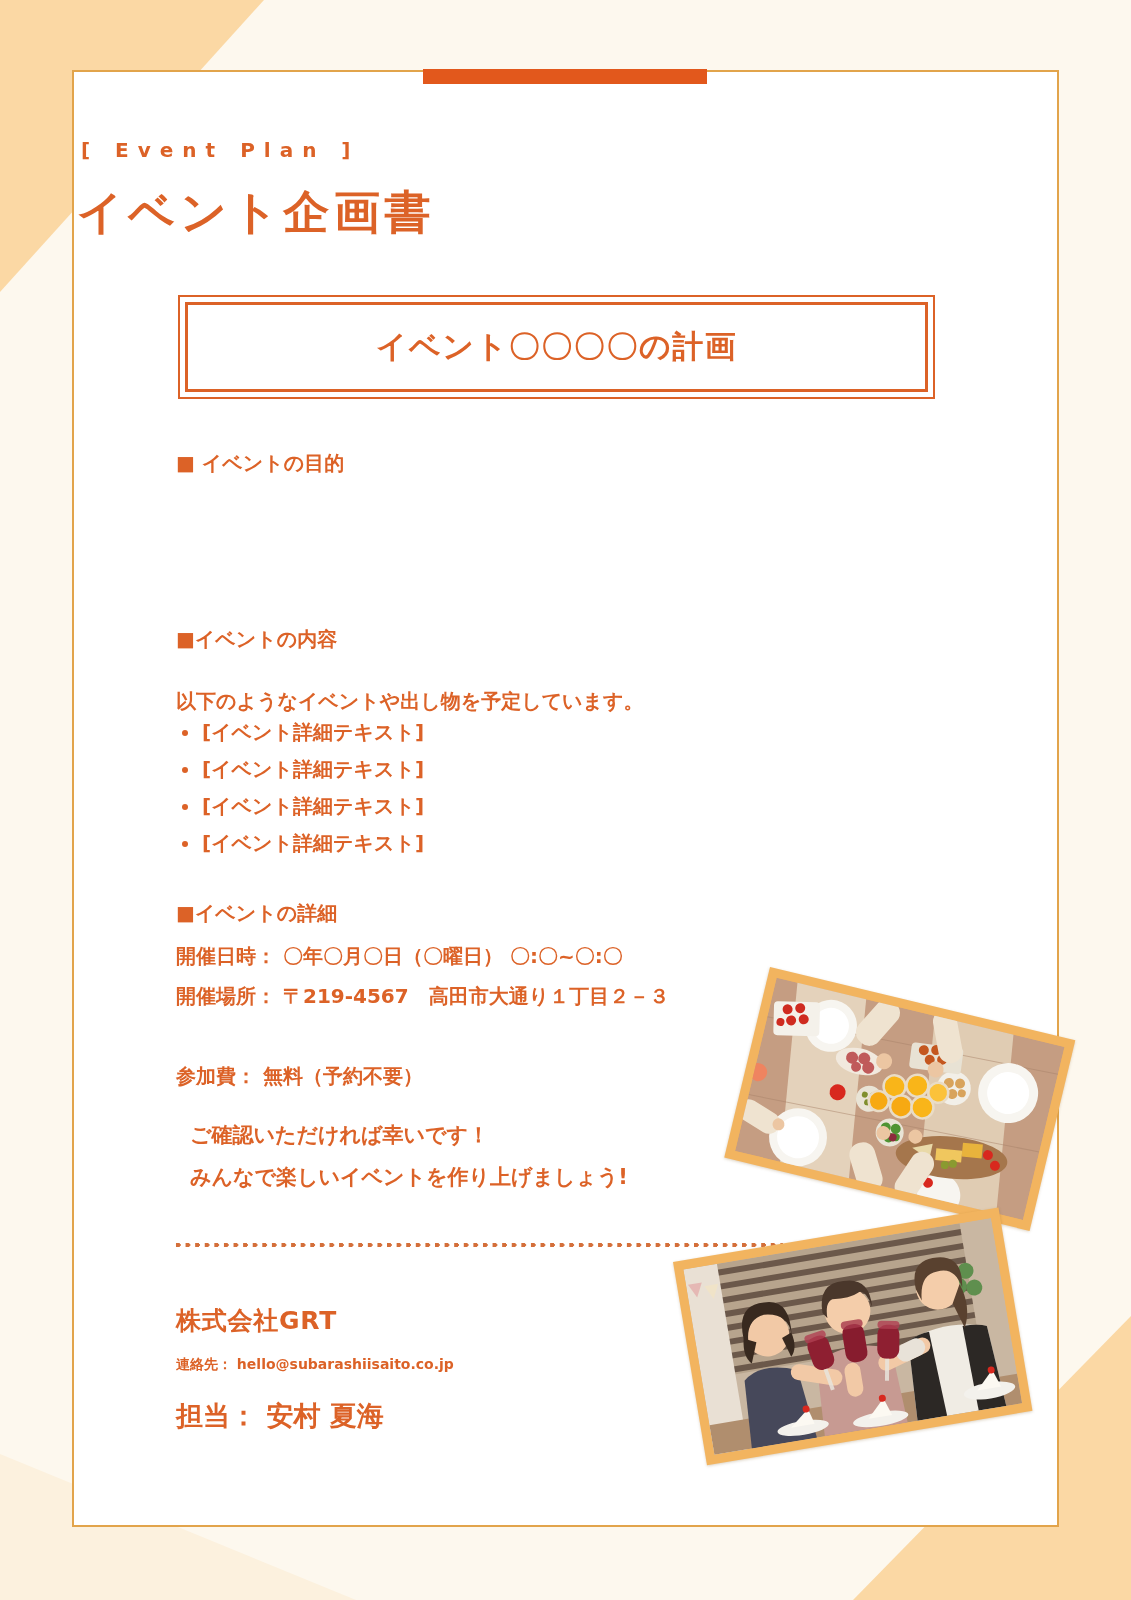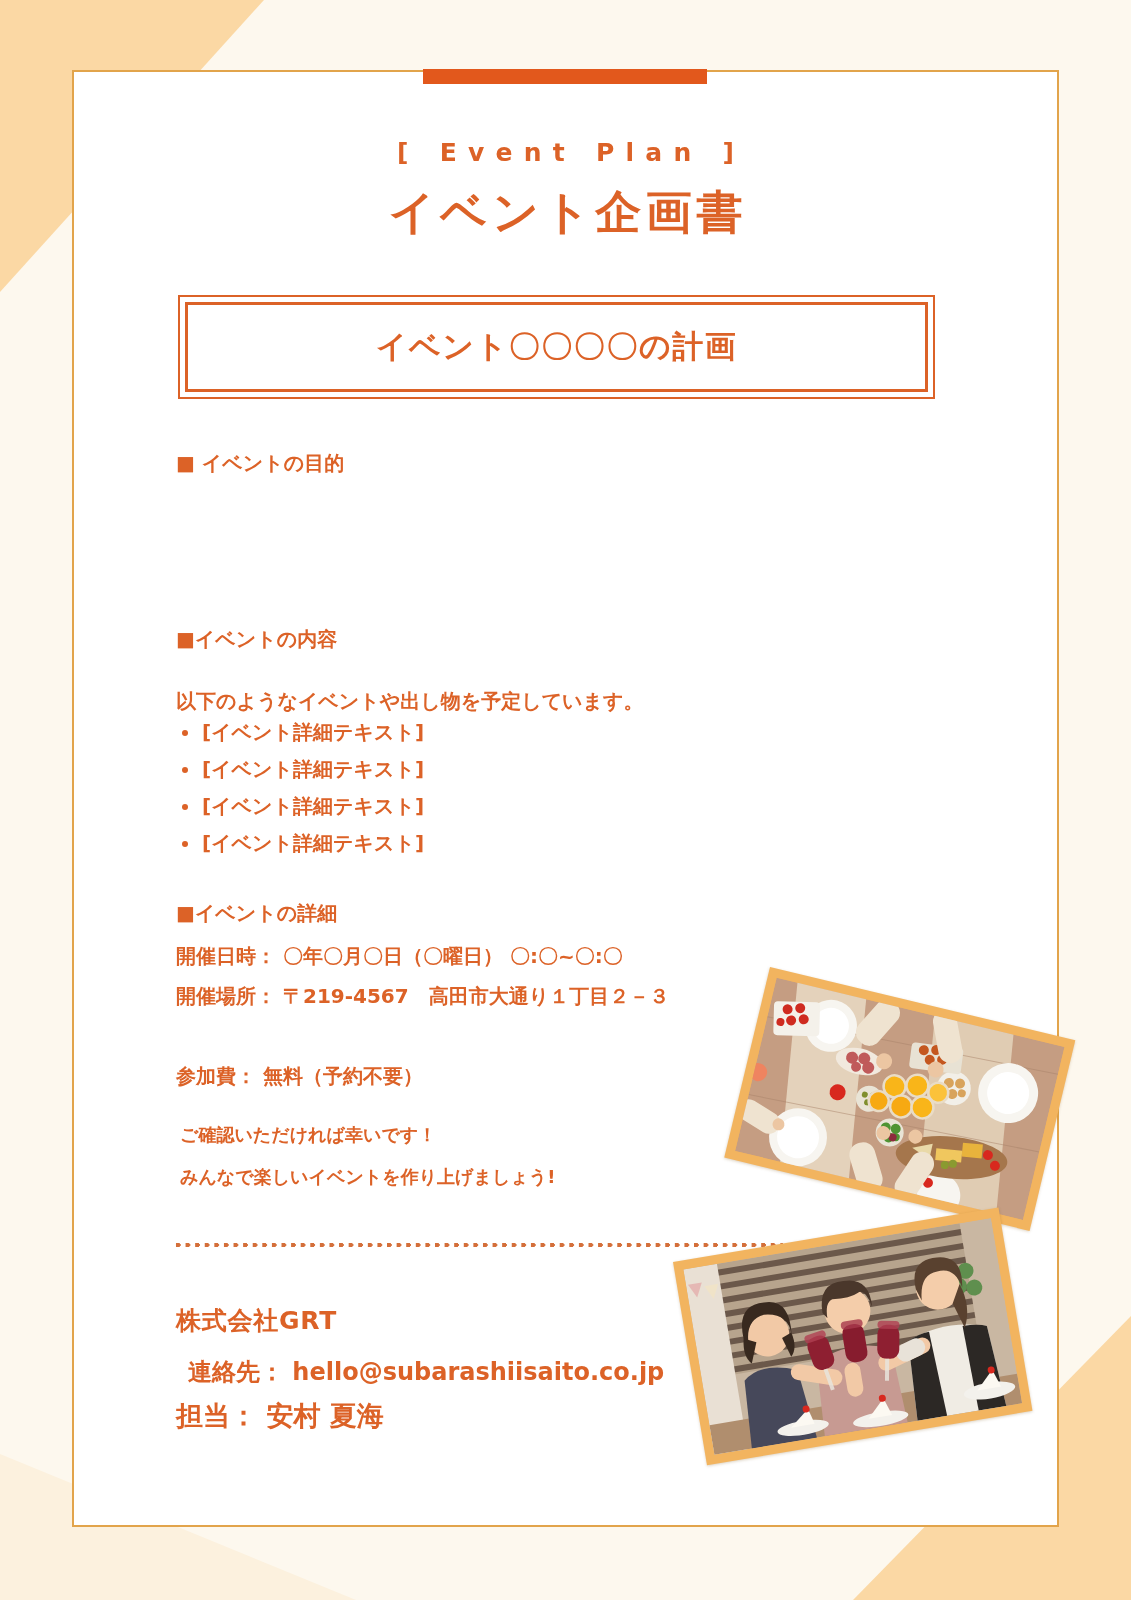--- a/index.html
+++ b/index.html
@@ -11,41 +11,41 @@
   .tri-br{position:absolute;right:0;bottom:0;width:278px;height:284px;background:#fbd8a4;
           clip-path:polygon(100% 0,100% 100%,0 100%);}
   .tri-bl{position:absolute;left:0;bottom:0;width:356px;height:146px;background:#fcf1de;
           clip-path:polygon(0 0,100% 100%,0 100%);}
   
   .card{position:absolute;left:72px;top:70px;width:983px;height:1453px;background:#ffffff;
         border:2px solid #e2a44b;}
   .tab{position:absolute;left:423px;top:69px;width:284px;height:15px;background:#e2581c;}
   .jp{color:#dc6227;font-weight:700;}
   .abs{position:absolute;}
-  .eyebrow{left:72px;top:138px;width:987px;text-align:center;font-size:25px;
+  .eyebrow{left:72px;top:138px;width:987px;text-align:left;font-size:20px;
            letter-spacing:.45em;text-indent:.45em;}
-  .main-title{left:72px;top:182px;width:987px;text-align:center;font-size:46px;
+  .main-title{left:72px;top:182px;width:987px;font-size:46px;
               letter-spacing:.1em;text-indent:.1em;}
   .title-box{left:178px;top:295px;width:757px;height:104px;border:2px solid #dc6227;
              box-sizing:border-box;}
   .title-box-inner{position:absolute;left:5px;top:5px;right:5px;bottom:5px;
              border:3px solid #dc6227;display:flex;align-items:center;justify-content:center;}
   .box-title{font-size:31px;letter-spacing:.05em;}
   .h-sec{left:176px;font-size:20px;}
   .body-text{left:176px;top:484px;width:784px;font-size:20px;line-height:37px;}
   .intro{left:176px;font-size:20px;}
   .bullet{left:182px;width:700px;height:37px;display:flex;align-items:center;font-size:20px;}
   .bullet .dot{width:6px;height:6px;border-radius:50%;background:#dc6227;margin-right:14px;flex:0 0 auto;}
   .drow{left:176px;width:700px;height:40px;font-size:20px;line-height:40px;white-space:nowrap;}
-  .closing{left:180px;font-size:18px;line-height:42px;}
+  .closing{left:190px;font-size:21px;line-height:42px;}
   .dots{left:175px;top:1242px;width:608px;height:6px;
         background-image:radial-gradient(circle 2.4px at 3px 3px,#d46f3a 97%,rgba(0,0,0,0));
         background-size:9.6px 6px;background-repeat:repeat-x;}
   .company{left:176px;top:1304px;font-size:25px;letter-spacing:.03em;}
-  .contact{left:176px;top:1356px;font-size:24px;margin-left:12px;}
+  .contact{left:176px;top:1356px;font-size:14px;}
   .person{left:176px;top:1398px;font-size:27px;}
   
   .photo{position:absolute;background:#f2b45f;padding:9px;box-shadow:0 1px 3px rgba(120,80,20,.25);}
   .photo1{left:770px;top:967px;width:296px;height:178px;transform:rotate(13.5deg);
           transform-origin:top left;z-index:5;}
   .photo2{left:673px;top:1262px;width:312px;height:188px;transform:rotate(-9.5deg);
           transform-origin:top left;z-index:6;}
   .photo svg{display:block;}
 </style>
 </head>

